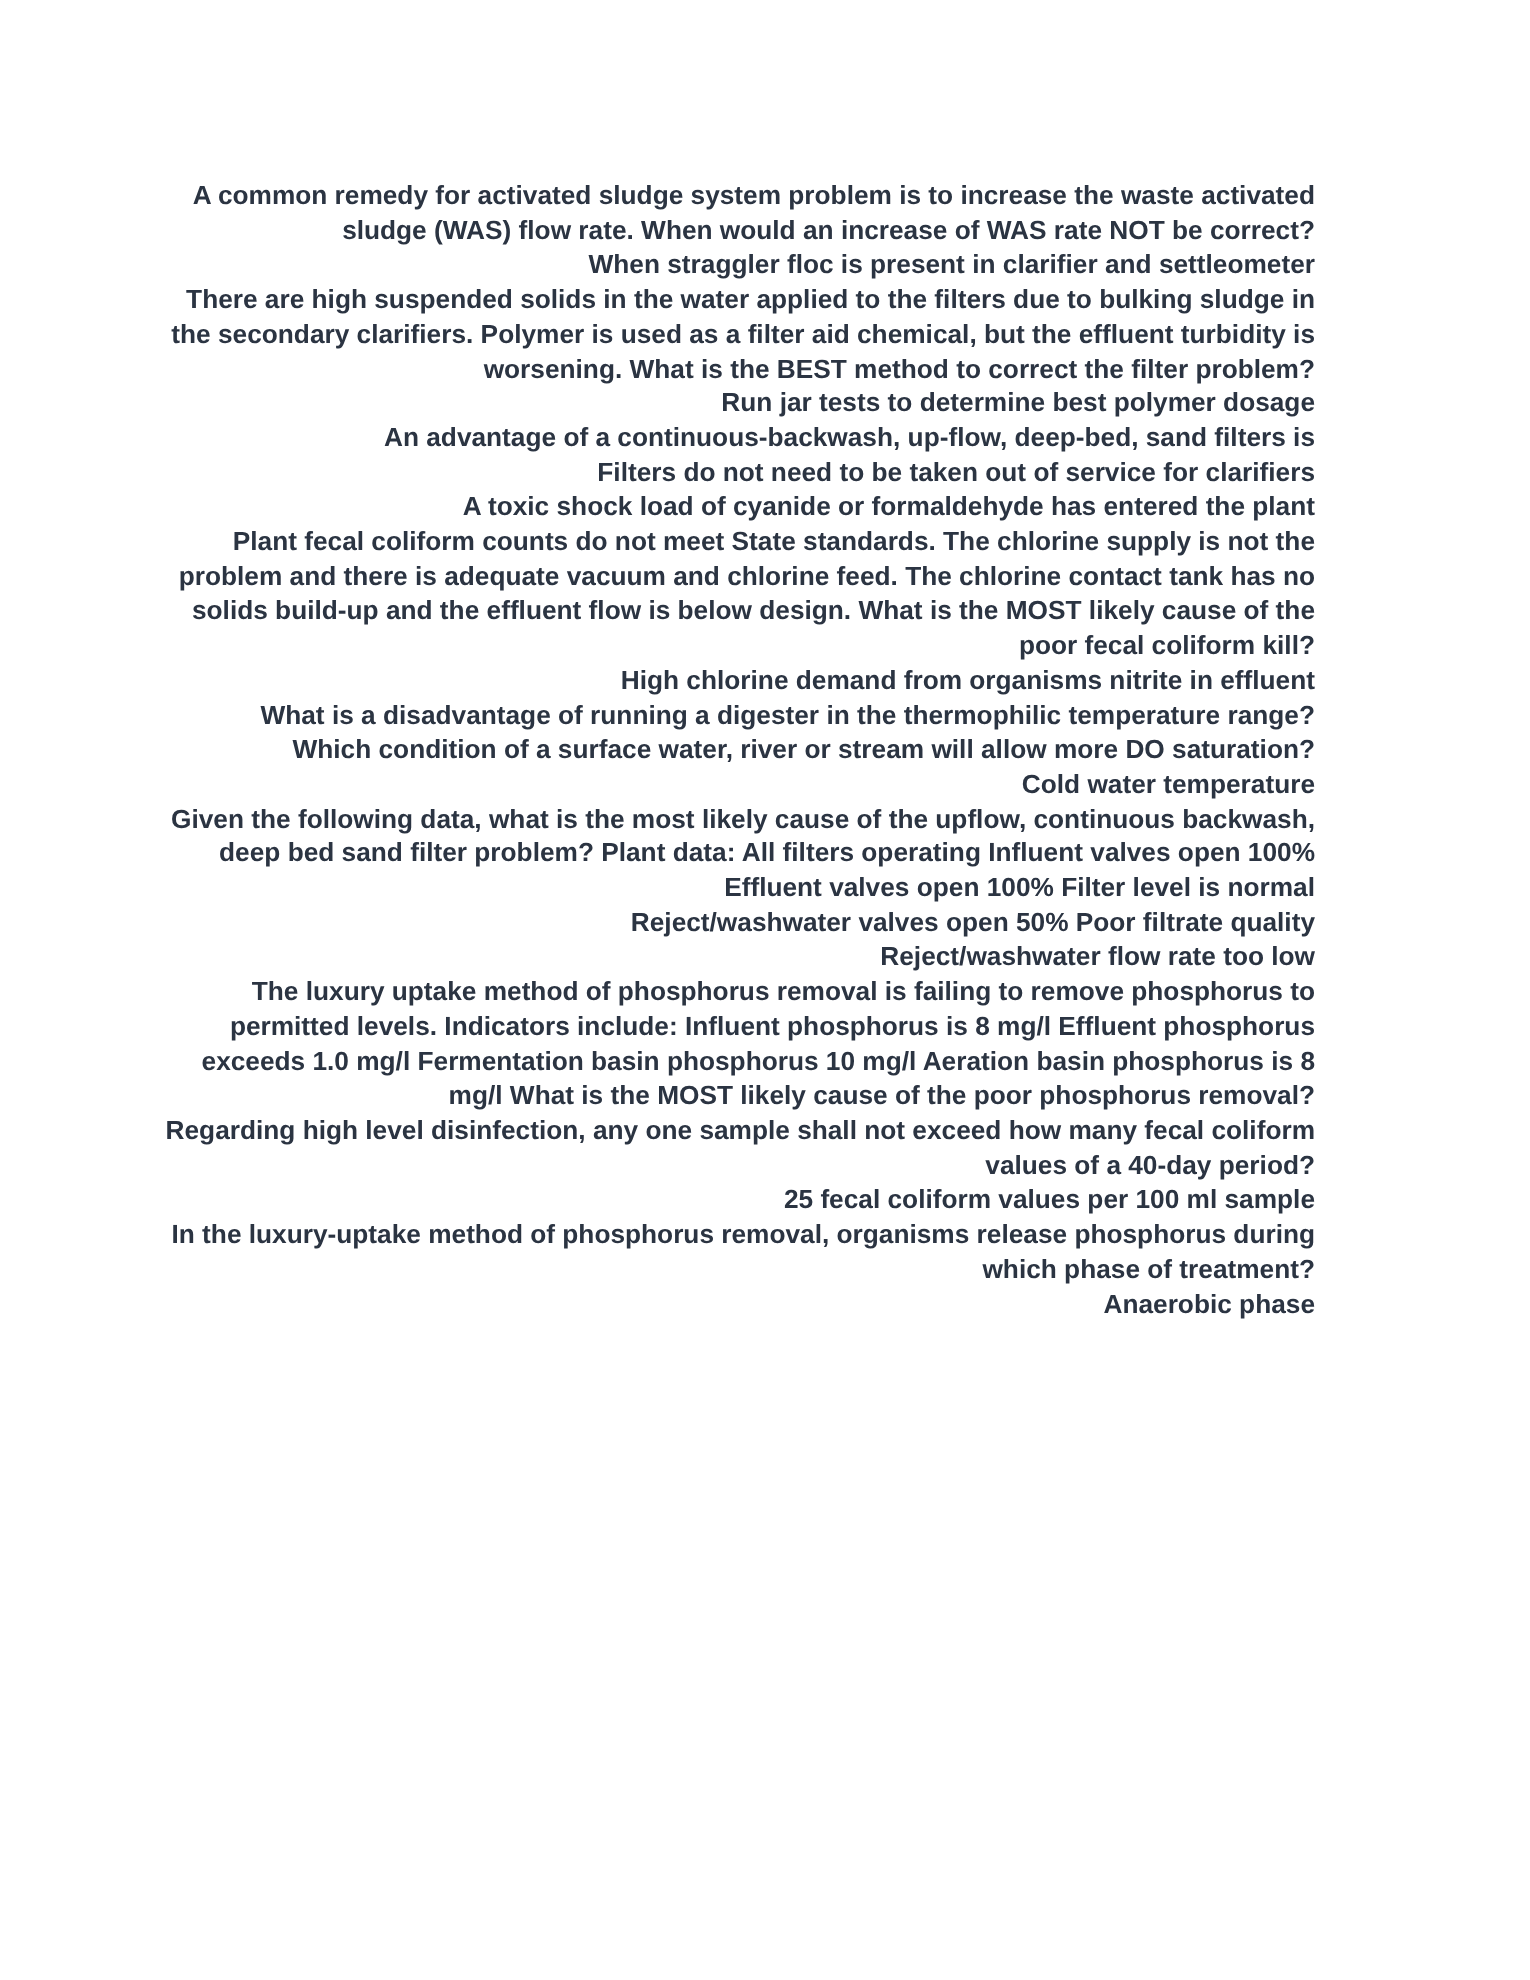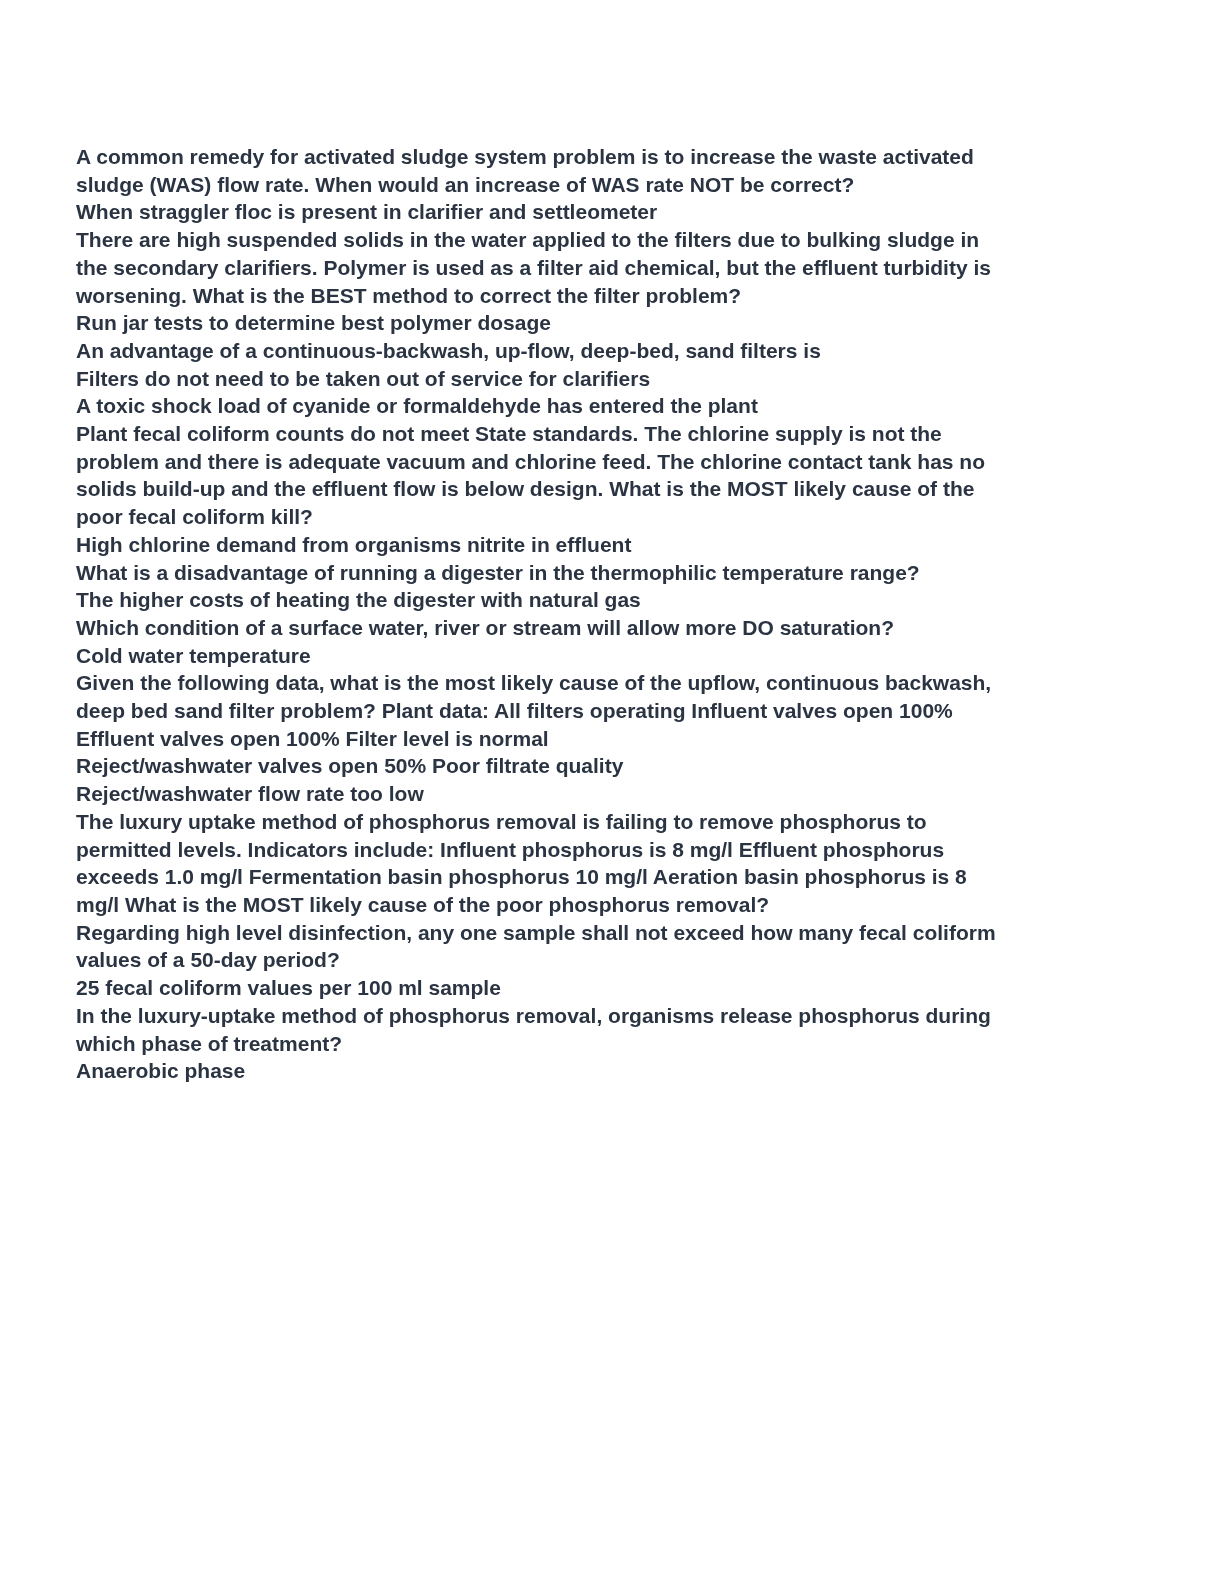--- a/index.html
+++ b/index.html
@@ -10,22 +10,23 @@
   body {
     width: 1224px;
     height: 1584px;
     overflow: hidden;
     font-family: "Liberation Sans", sans-serif;
   }
   .page {
     box-sizing: border-box;
     width: 1224px;
     height: 1584px;
-    padding: 143px 144px 0 76px;
+    padding: 143px 144px 0 116px;
     background: #ffffff;
+    text-align: right;
   }
   .qa-list {
     width: 936px;
   }
   .qa-list p {
     margin: 0;
     font-size: 21px;
     line-height: 27.7px;
     color: #2b3442;
   }
@@ -45,25 +46,24 @@
       <p class="question">A common remedy for activated sludge system problem is to increase the waste activated sludge (WAS) flow rate. When would an increase of WAS rate NOT be correct?</p>
       <p class="answer">When straggler floc is present in clarifier and settleometer</p>
       <p class="question">There are high suspended solids in the water applied to the filters due to bulking sludge in the secondary clarifiers. Polymer is used as a filter aid chemical, but the effluent turbidity is worsening. What is the BEST method to correct the filter problem?</p>
       <p class="answer">Run jar tests to determine best polymer dosage</p>
       <p class="question">An advantage of a continuous-backwash, up-flow, deep-bed, sand filters is</p>
       <p class="answer">Filters do not need to be taken out of service for clarifiers</p>
       <p class="answer">A toxic shock load of cyanide or formaldehyde has entered the plant</p>
       <p class="question">Plant fecal coliform counts do not meet State standards. The chlorine supply is not the problem and there is adequate vacuum and chlorine feed. The chlorine contact tank has no solids build-up and the effluent flow is below design. What is the MOST likely cause of the poor fecal coliform kill?</p>
       <p class="answer">High chlorine demand from organisms nitrite in effluent</p>
       <p class="question">What is a disadvantage of running a digester in the thermophilic temperature range?</p>
-      <p class="answer">The higher costs of heating the digester with natural gas</p>
       <p class="question">Which condition of a surface water, river or stream will allow more DO saturation?</p>
       <p class="answer">Cold water temperature</p>
       <p class="question">Given the following data, what is the most likely cause of the upflow, continuous backwash, deep bed sand filter problem? Plant data: All filters operating Influent valves open 100% Effluent valves open 100% Filter level is normal
 Reject/washwater valves open 50% Poor filtrate quality</p>
       <p class="answer">Reject/washwater flow rate too low</p>
       <p class="question">The luxury uptake method of phosphorus removal is failing to remove phosphorus to permitted levels. Indicators include: Influent phosphorus is 8 mg/l Effluent phosphorus exceeds 1.0 mg/l Fermentation basin phosphorus 10 mg/l Aeration basin phosphorus is 8 mg/l What is the MOST likely cause of the poor phosphorus removal?</p>
-      <p class="question">Regarding high level disinfection, any one sample shall not exceed how many fecal coliform values of a 50-day period?</p>
+      <p class="question">Regarding high level disinfection, any one sample shall not exceed how many fecal coliform values of a 40-day period?</p>
       <p class="answer">25 fecal coliform values per 100 ml sample</p>
       <p class="question">In the luxury-uptake method of phosphorus removal, organisms release phosphorus during which phase of treatment?</p>
       <p class="answer">Anaerobic phase</p>
     </section>
 </main>
 
 </body></html>

